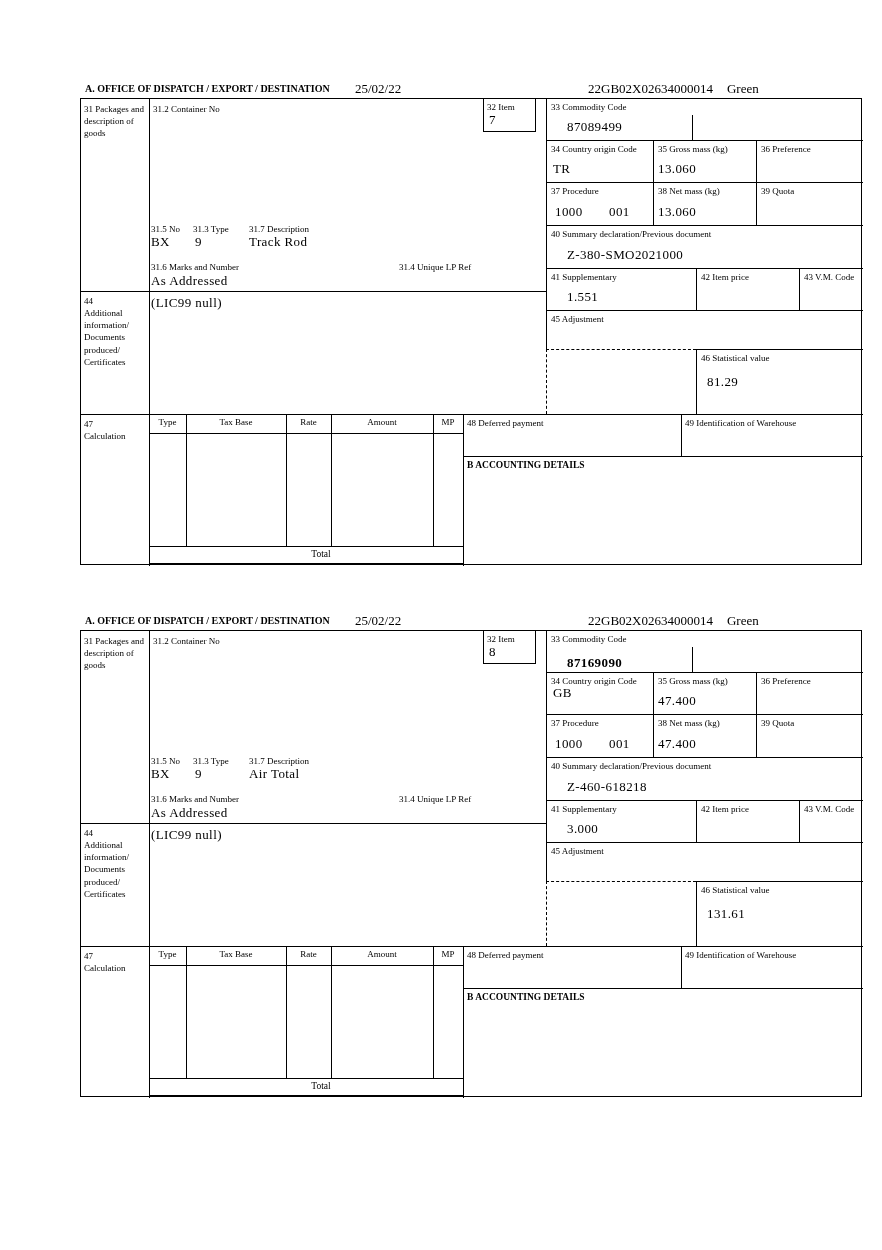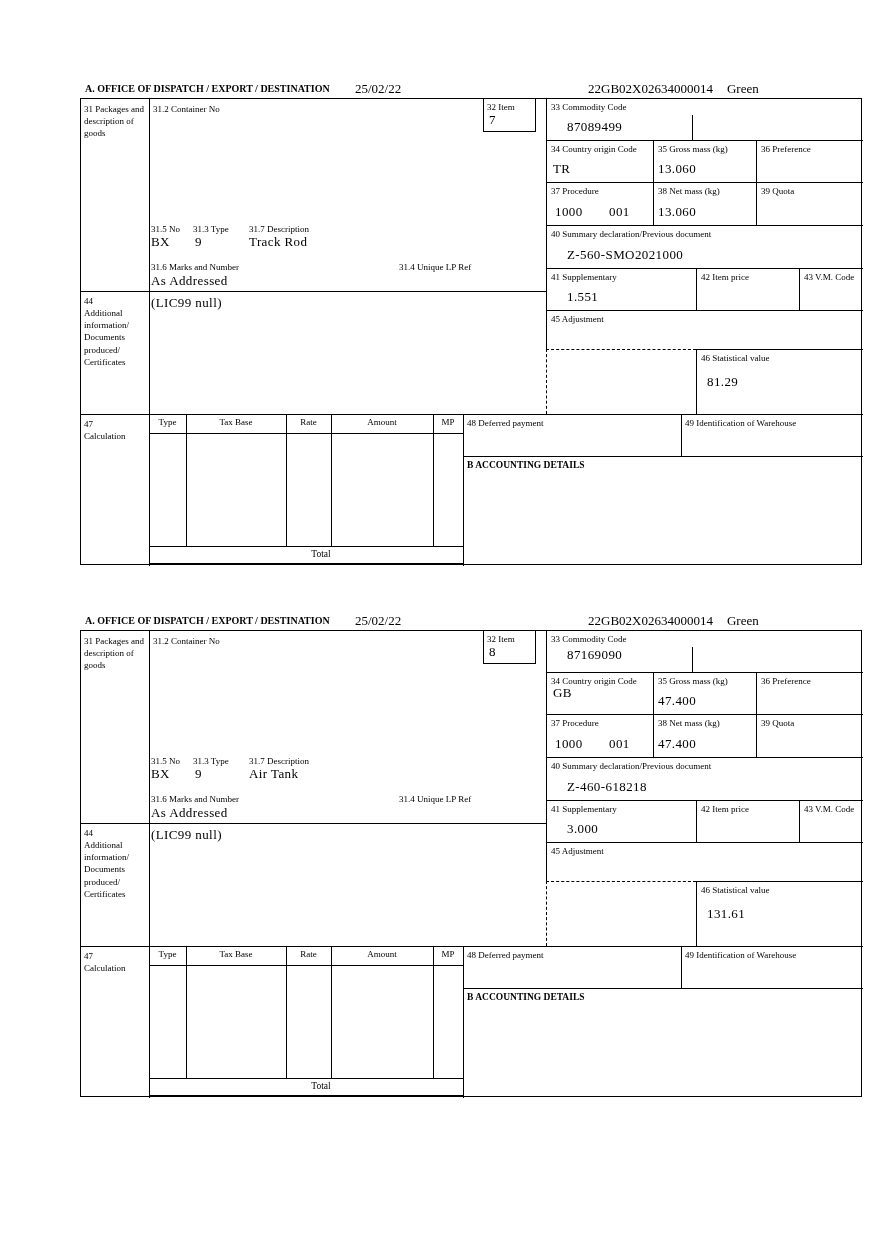--- a/index.html
+++ b/index.html
@@ -118,21 +118,21 @@
       <div class="cell" style="left:572px; top:84px; width:103px; height:43px;">
         <div class="flabel">38 Net mass (kg)</div>
         <div class="fvalue" style="left:4px; top:21px;">13.060</div>
       </div>
       <div class="cell" style="left:675px; top:84px; width:107px; height:43px;">
         <div class="flabel">39 Quota</div>
       </div>
 
       <div class="cell" style="left:465px; top:127px; width:317px; height:43px;">
         <div class="flabel">40 Summary declaration/Previous document</div>
-        <div class="fvalue" style="left:20px; top:21px;">Z-560-SMO2021000</div>
+        <div class="fvalue" style="left:20px; top:21px;">Z-380-SMO2021000</div>
       </div>
 
       <div class="cell" style="left:465px; top:170px; width:150px; height:42px;">
         <div class="flabel">41 Supplementary</div>
         <div class="fvalue" style="left:20px; top:20px;">1.551</div>
       </div>
       <div class="cell" style="left:615px; top:170px; width:103px; height:42px;">
         <div class="flabel">42 Item price</div>
       </div>
       <div class="cell" style="left:718px; top:170px; width:64px; height:42px;">
@@ -207,31 +207,31 @@
         <div class="abs flabel" style="left:3px; top:2px;">32 Item</div>
         <div class="abs fvalue" style="left:5px; top:13px;">8</div>
       </div>
 
       <div class="abs flabel" style="left:70px; top:124px;">31.5 No</div>
       <div class="abs flabel" style="left:112px; top:124px;">31.3 Type</div>
       <div class="abs flabel" style="left:168px; top:124px;">31.7 Description</div>
 
       <div class="abs fvalue" style="left:70px; top:135px;">BX</div>
       <div class="abs fvalue" style="left:114px; top:135px;">9</div>
-      <div class="abs fvalue" style="left:168px; top:135px;">Air Tank</div>
+      <div class="abs fvalue" style="left:168px; top:135px;">Air Total</div>
 
       <div class="abs flabel" style="left:70px; top:162px;">31.6 Marks and Number</div>
       <div class="abs flabel" style="left:318px; top:162px;">31.4 Unique LP Ref</div>
       <div class="abs fvalue" style="left:70px; top:174px;">As Addressed</div>
 
       <div class="abs fvalue" style="left:70px; top:196px;">(LIC99 null)</div>
 
       <div class="cell" style="left:465px; top:0; width:317px; height:42px;">
         <div class="flabel">33 Commodity Code</div>
-        <div class="fvalue" style="left:20px; top:16px;">87169090</div>
+        <div class="fvalue" style="left:20px; top:24px;font-weight:bold;">87169090</div>
         <div class="vline" style="left:145px; top:16px; height:26px;"></div>
       </div>
 
       <div class="cell" style="left:465px; top:42px; width:107px; height:42px;">
         <div class="flabel">34 Country origin Code</div>
         <div class="fvalue" style="left:6px; top:12px;">GB</div>
       </div>
       <div class="cell" style="left:572px; top:42px; width:103px; height:42px;">
         <div class="flabel">35 Gross mass (kg)</div>
         <div class="fvalue" style="left:4px; top:20px;">47.400</div>

